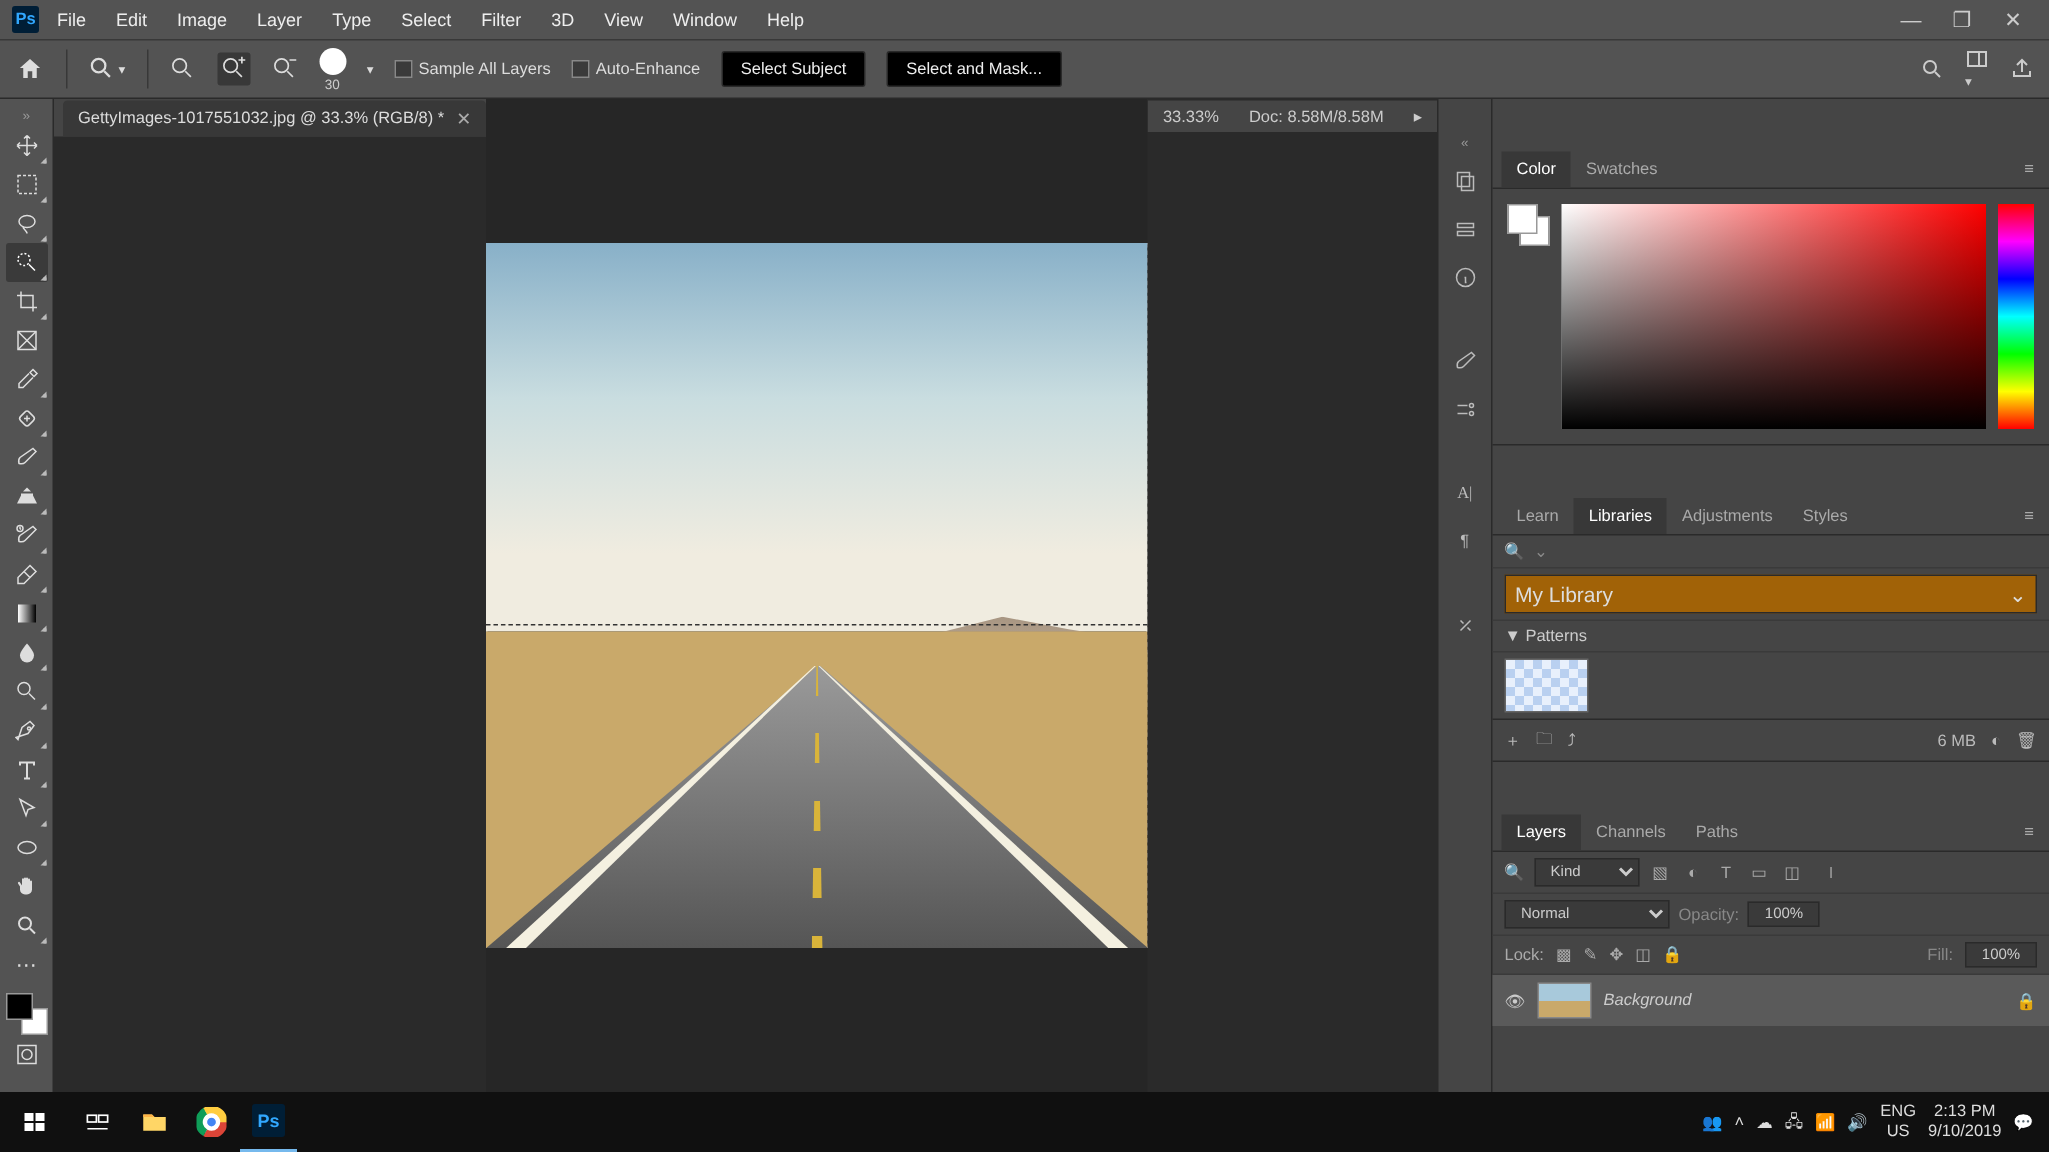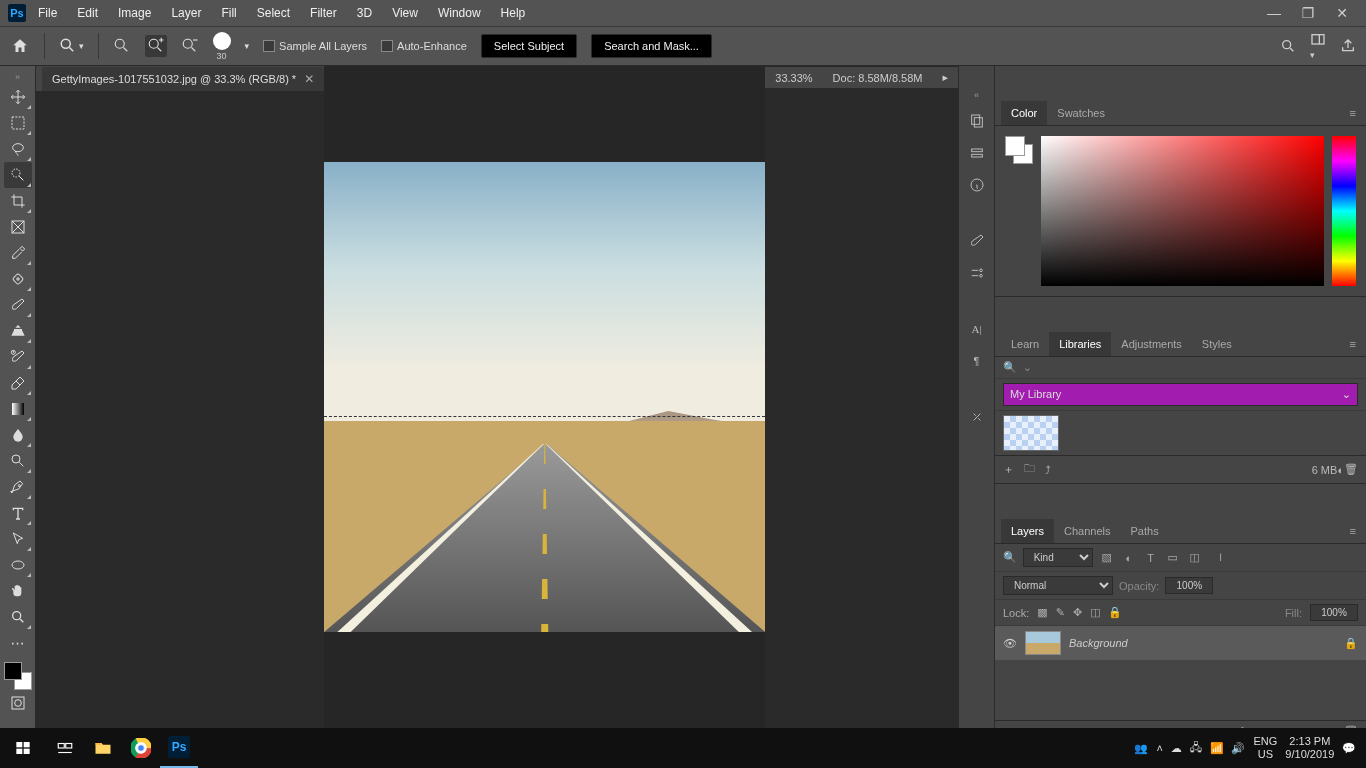--- a/index.html
+++ b/index.html
@@ -66,24 +66,24 @@
 .colorpanel { height:180px; display:flex; padding:10px; gap:8px; border-bottom:1px solid #2a2a2a;}
 .colorpanel .swatch { width:28px; height:28px; position:relative;}
 .colorpanel .swatch .b{position:absolute;right:0;bottom:0;width:20px;height:20px;background:#fff;border:1px solid #999;}
 .colorpanel .swatch .f{position:absolute;left:0;top:0;width:20px;height:20px;background:#fff;border:1px solid #999;}
 .colorfield { flex:1; height:150px; background:linear-gradient(to top,#000,transparent),linear-gradient(to right,#fff,#ff0000);}
 .huebar { width:24px; height:150px; background:linear-gradient(red,magenta,blue,cyan,lime,yellow,red);}
 
 .libpanel { flex:1; display:flex; flex-direction:column; border-bottom:1px solid #2a2a2a; font-size:11px;}
 .librow { display:flex; align-items:center; padding:4px 8px; gap:6px; border-bottom:1px solid #3a3a3a;}
 .libsearch { flex:1; background:#3a3a3a; border:none; color:#aaa; padding:4px 6px; font-size:11px;}
-.libsel { flex:1; background:#a21caf; border:1px solid #2a2a2a; color:#ddd; padding:4px 6px; font-size:11px;}
+.libsel { flex:1; background:#a16207; border:1px solid #2a2a2a; color:#ddd; padding:4px 6px; font-size:14px;}
 .pattern-thumb{width:56px;height:36px;background:repeating-conic-gradient(#b9d0f0 0 25%,#e8f0fc 0 50%) 0 0/12px 12px; border:1px solid #666;}
 .libbtm { display:flex; align-items:center; padding:4px 8px; gap:10px; border-top:1px solid #2a2a2a; color:#bbb;}
-.libbtm .right{margin-left:auto; display:flex; align-items:center;}
+.libbtm .right{margin-left:auto; display:flex; gap:10px; align-items:center;}
 
 .layerspanel { display:flex; flex-direction:column;}
 .layers-filter { display:flex; align-items:center; gap:6px; padding:4px 8px; border-bottom:1px solid #3a3a3a;}
 .lf-sel{background:#3a3a3a;border:1px solid #2a2a2a;color:#ccc;font-size:10px;padding:2px 6px;width:70px;}
 .lf-ic{width:16px;height:16px;display:flex;align-items:center;justify-content:center;color:#aaa;}
 .layers-mode{display:flex;align-items:center;gap:6px;padding:4px 8px;border-bottom:1px solid #3a3a3a;}
 .layers-lock{display:flex;align-items:center;gap:8px;padding:4px 8px;border-bottom:1px solid #3a3a3a;color:#aaa;}
 .layer-row{display:flex;align-items:center;gap:8px;padding:5px 8px;background:#5a5a5a;}
 .layer-thumb{width:36px;height:24px;background:linear-gradient(#a8c9db 50%,#c9a96a 50%);border:1px solid #888;}
 .layer-row .lock{margin-left:auto;color:#bbb;}
@@ -101,21 +101,21 @@
 </style>
 </head>
 <body>
 
 <div class="menubar">
   <div class="ps-logo">Ps</div>
   <div class="menu-item">File</div>
   <div class="menu-item">Edit</div>
   <div class="menu-item">Image</div>
   <div class="menu-item">Layer</div>
-  <div class="menu-item">Fill</div>
+  <div class="menu-item">Type</div>
   <div class="menu-item">Select</div>
   <div class="menu-item">Filter</div>
   <div class="menu-item">3D</div>
   <div class="menu-item">View</div>
   <div class="menu-item">Window</div>
   <div class="menu-item">Help</div>
   <div class="winctrl">
     <span>—</span>
     <span>❐</span>
     <span>✕</span>
@@ -164,21 +164,21 @@
   <span style="font-size:9px;color:#ddd;">▾</span>
   <div class="opt-chk">
       <div class="box"></div>
       <span>Sample All Layers</span>
     </div>
   <div class="opt-chk">
       <div class="box"></div>
       <span>Auto-Enhance</span>
     </div>
   <button class="opt-btn">Select Subject</button>
-  <button class="opt-btn">Search and Mask...</button>
+  <button class="opt-btn">Select and Mask...</button>
   <div class="right">
     <span>
         <svg width="16" height="16" viewBox="0 0 24 24" fill="none" stroke="#ccc" stroke-width="2">
           <circle cx="10" cy="10" r="6"></circle>
           <path d="M15 15l5 5"></path>
         </svg>
       </span>
     <span><svg width="16" height="16" viewBox="0 0 24 24" fill="none" stroke="#ccc" stroke-width="2">
           <rect x="3" y="4" width="18" height="14"></rect>
           <path d="M14 4v14"></path>
@@ -427,20 +427,23 @@
       <div class="menu">≡</div>
     </div>
     <div class="libpanel">
       <div class="librow">
         <span>🔍</span>
         <span class="dim">⌄</span>
       </div>
       <div class="librow">
         <div class="libsel"><span>My Library</span><span style="float:right;">⌄</span></div>
       </div>
+      <div class="librow">
+        <span>▼ <span>Patterns</span></span>
+      </div>
       <div class="librow" style="border-bottom:none;">
         <div class="pattern-thumb"></div>
       </div>
       <div style="flex:1;"></div>
       <div class="libbtm">
         <span>＋</span>
         <span>🗀</span>
         <span>⤴</span>
         <div class="right">
           <span>6 MB</span>

